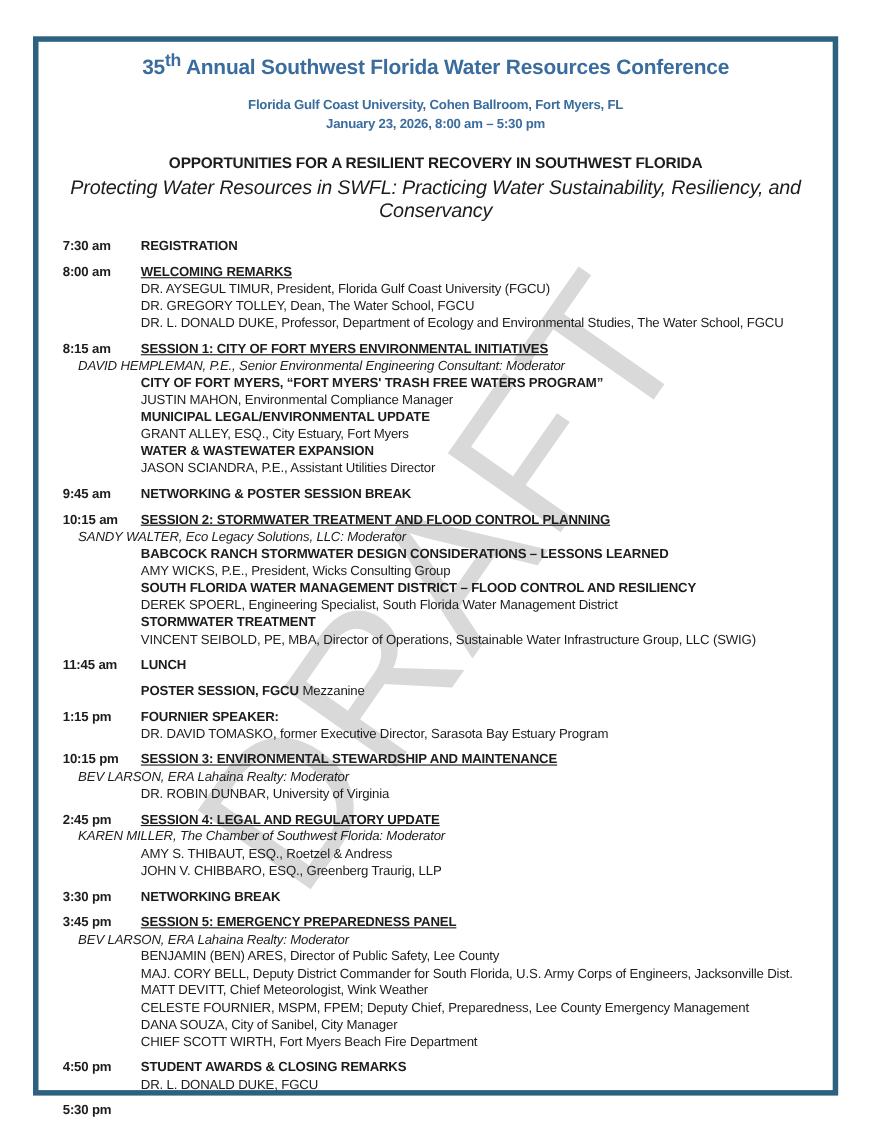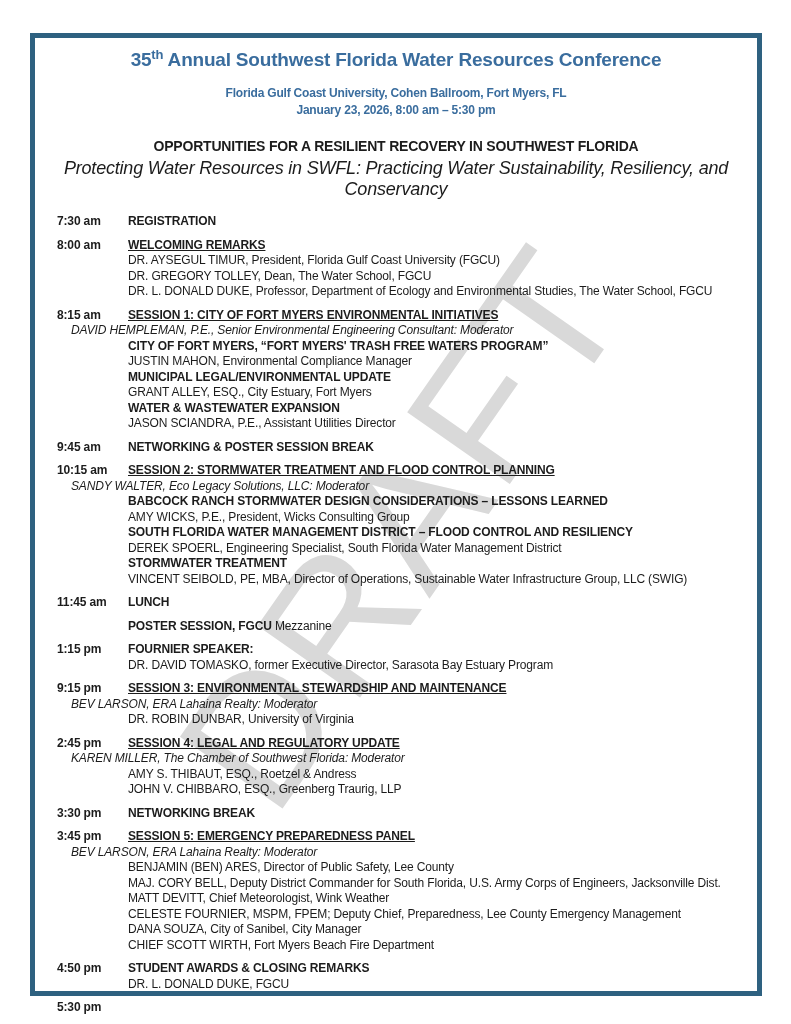--- a/index.html
+++ b/index.html
@@ -36,21 +36,21 @@
   }
   .content{
     position:absolute;left:35px;top:38px;width:722px;z-index:1;
   }
   header{text-align:center;}
   .title{
     margin:9px 0 0;
     font-size:19px;font-weight:700;color:var(--blue);
     letter-spacing:-0.2px;
   }
-  .title sup{font-size:13px;}
+  .title sup{font-size:16px;}
   .venue{
     margin-top:15px;
     font-size:12px;font-weight:700;color:var(--blue);
     letter-spacing:-0.2px;
   }
   .venue.second{margin-top:3px;}
   .theme{
     margin-top:21px;
     font-size:14px;font-weight:700;color:var(--ink);
     letter-spacing:-0.2px;
@@ -154,21 +154,21 @@
           </div>
         </div>
         <div class="row">
           <div class="time">1:15 pm</div>
           <div class="lines">
             <div class="line event">FOURNIER SPEAKER:</div>
             <div class="line speaker">DR. DAVID TOMASKO, former Executive Director, Sarasota Bay Estuary Program</div>
           </div>
         </div>
         <div class="row">
-          <div class="time">9:15 pm</div>
+          <div class="time">10:15 pm</div>
           <div class="lines">
             <div class="line event-underline">SESSION 3: ENVIRONMENTAL STEWARDSHIP AND MAINTENANCE</div>
             <div class="line moderator">BEV LARSON, ERA Lahaina Realty: Moderator</div>
             <div class="line speaker">DR. ROBIN DUNBAR, University of Virginia</div>
           </div>
         </div>
         <div class="row">
           <div class="time">2:45 pm</div>
           <div class="lines">
             <div class="line event-underline">SESSION 4: LEGAL AND REGULATORY UPDATE</div>

